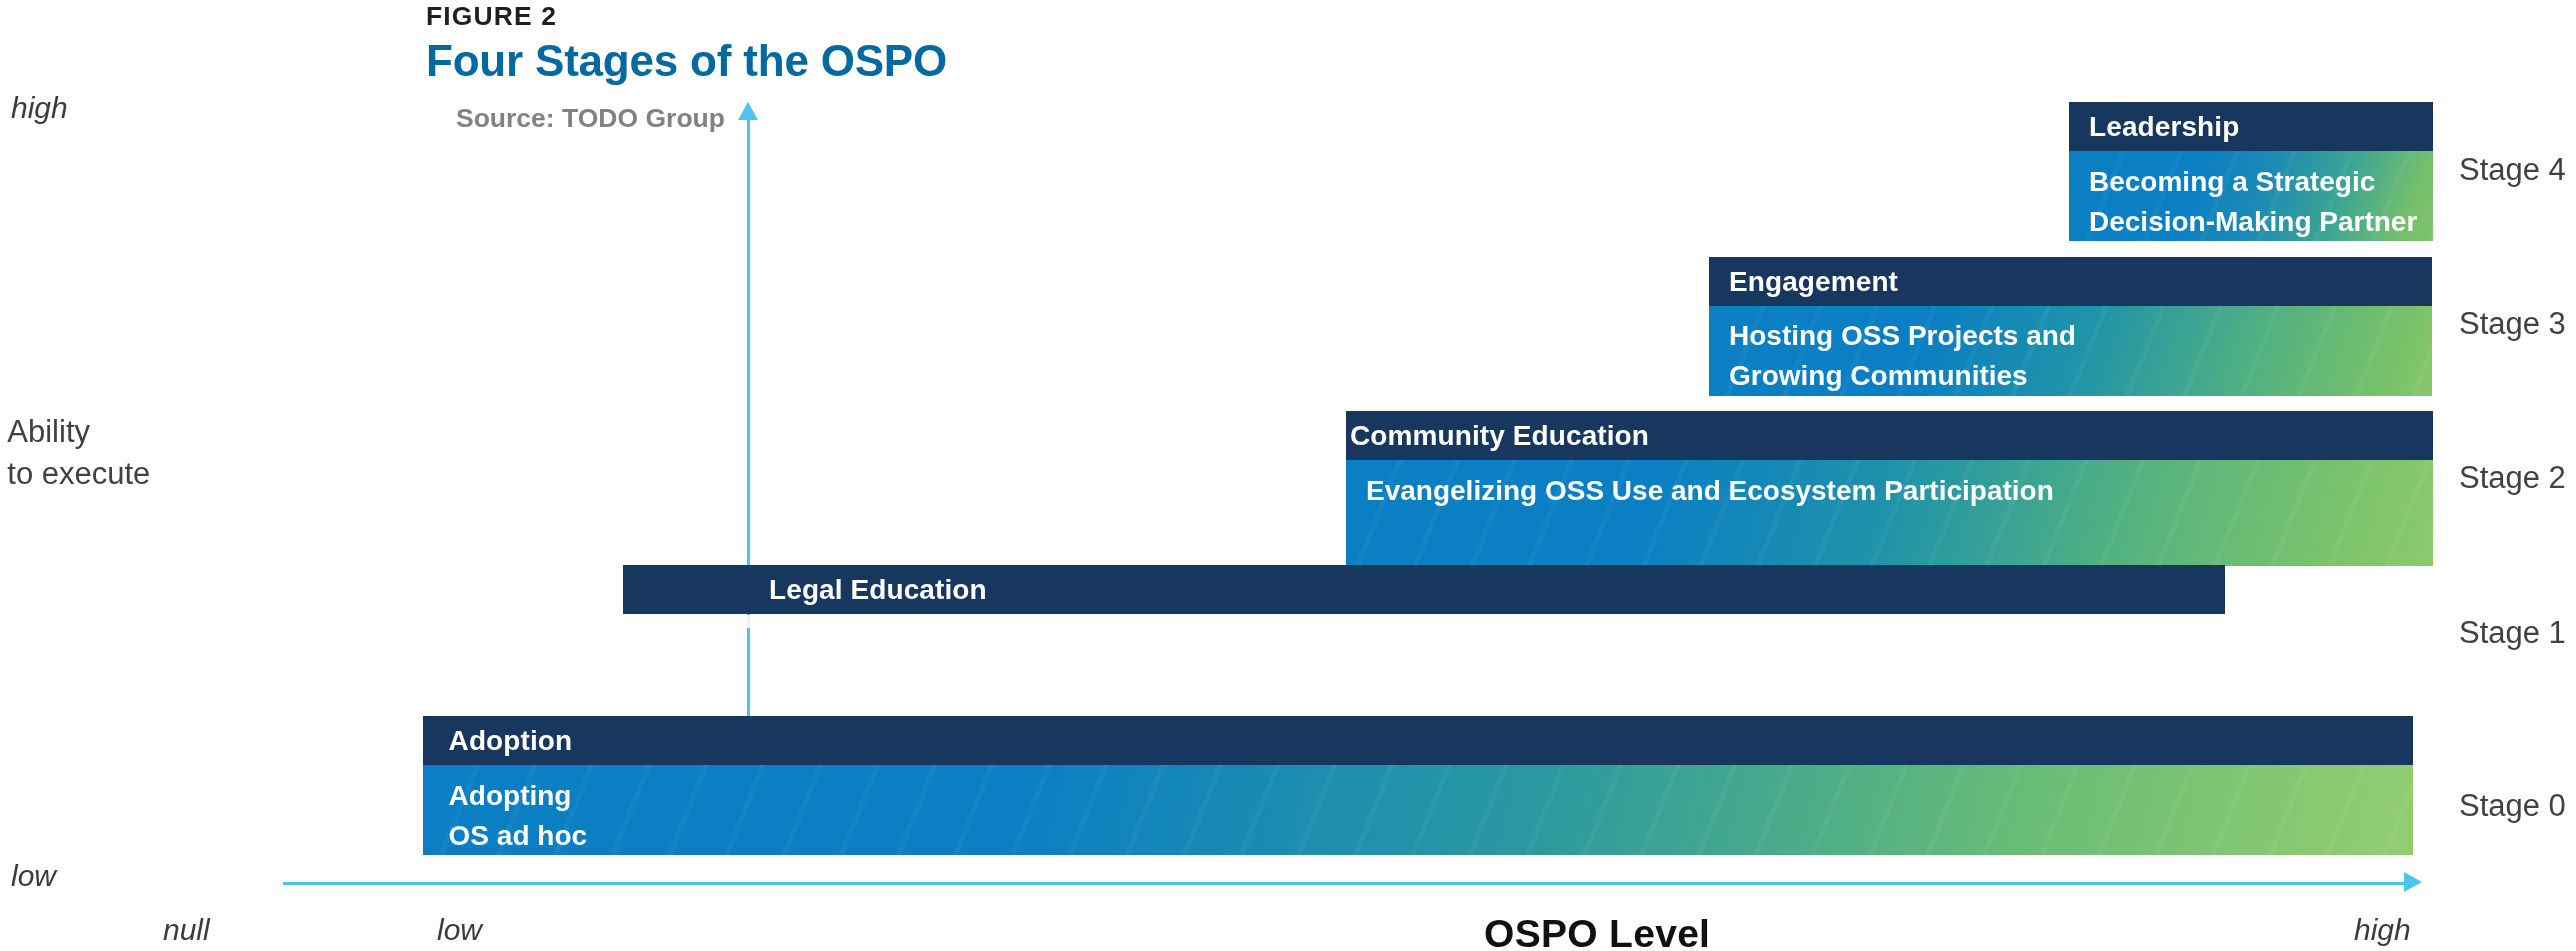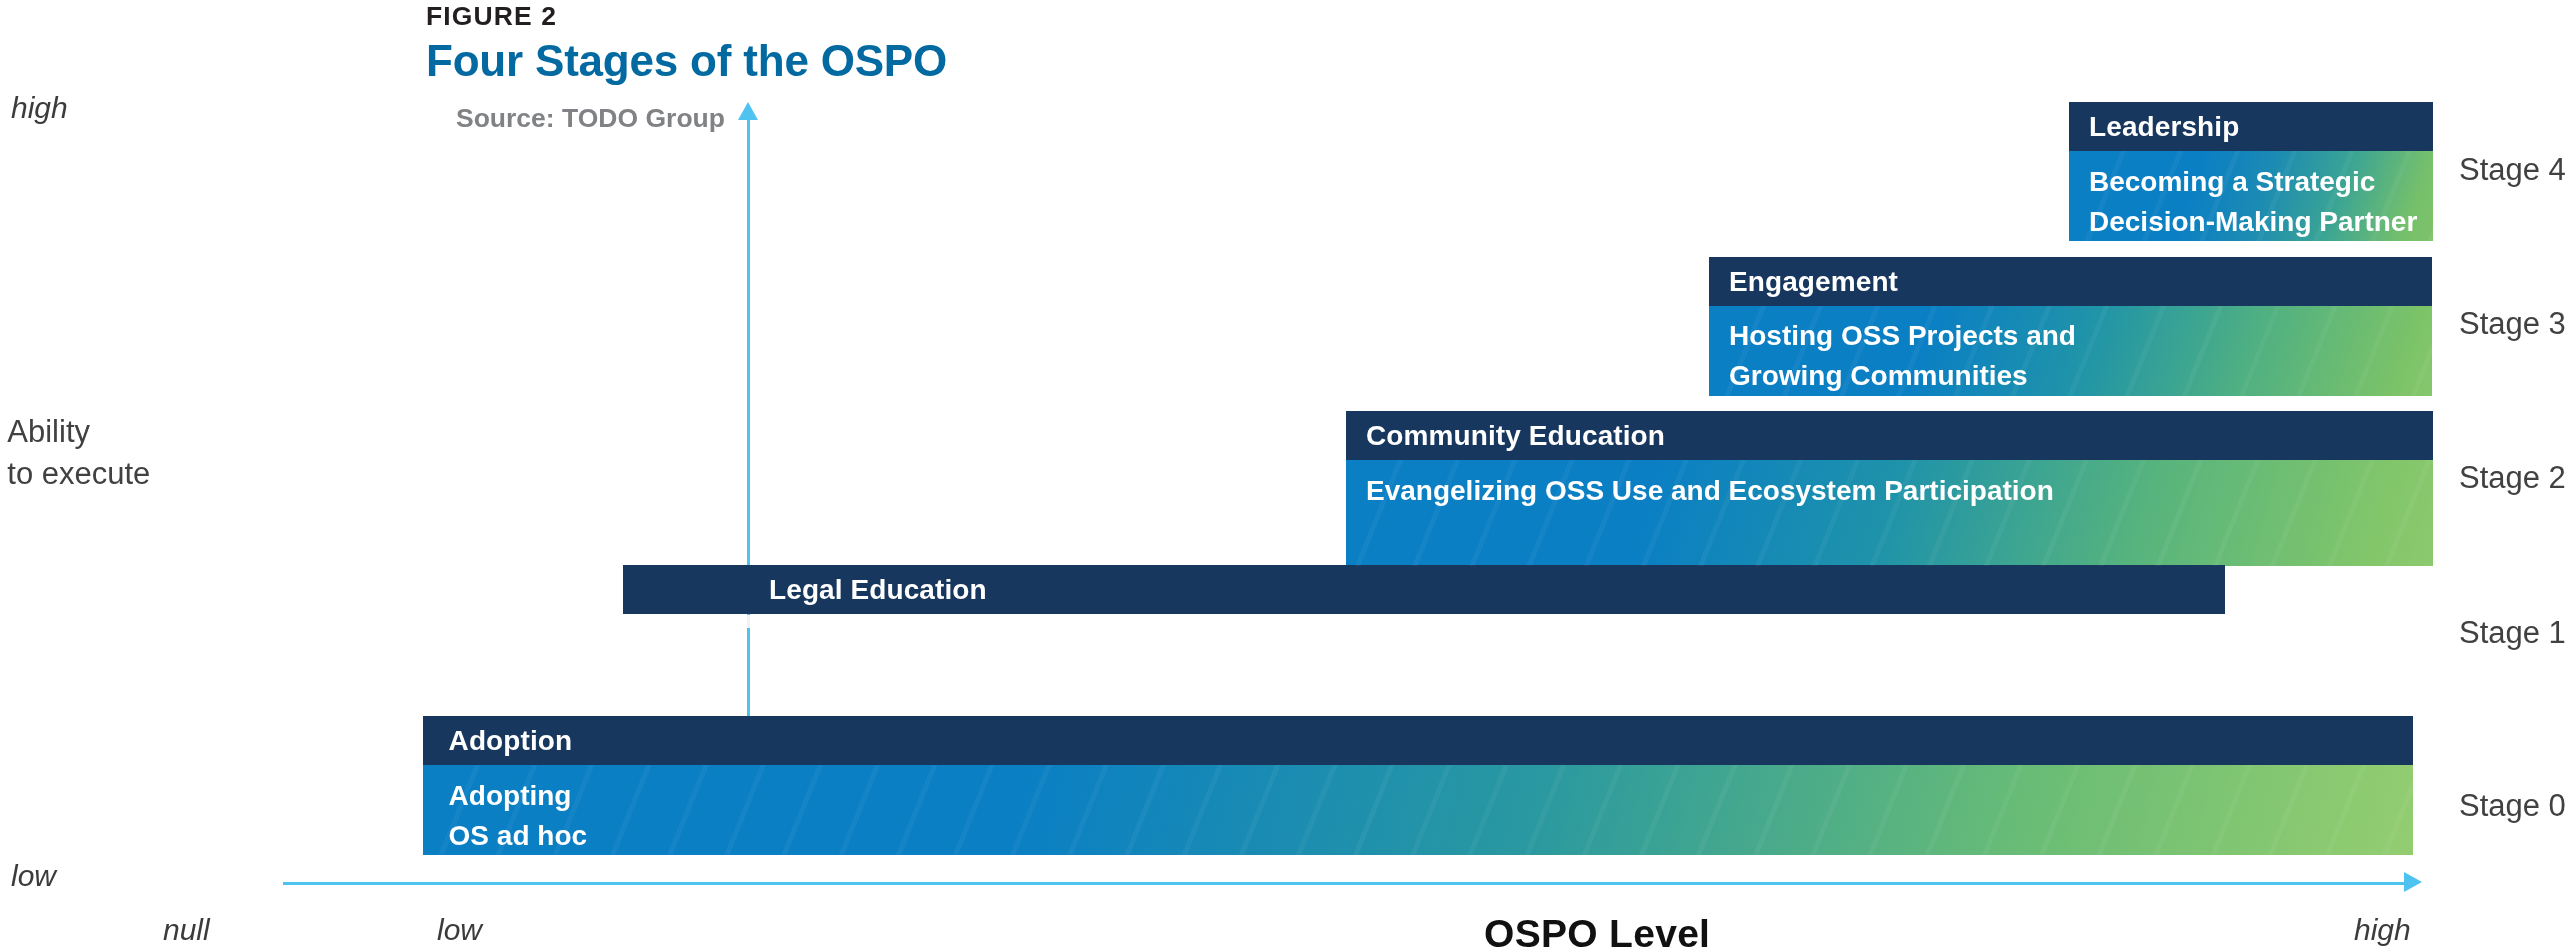--- a/index.html
+++ b/index.html
@@ -159,21 +159,21 @@
     </div>
     <div class="bar-body g3" style="height:90px;padding:10px 0 0 20px;">
       <div class="sheen"></div>
       <span class="body-text">Hosting OSS Projects and
 Growing Communities</span>
     </div>
   </div>
   <div class="stage-label" style="top:305px;">Stage 3</div>
 
   <div class="bar" style="left:1346px;top:411px;width:1087px;">
-    <div class="bar-header" style="height:49px;padding-left:20px;">
+    <div class="bar-header" style="height:49px;padding-left:4px;">
       <span class="hdr-text">Community Education</span>
     </div>
     <div class="bar-body g2" style="height:106px;padding:11px 0 0 20px;">
       <div class="sheen"></div>
       <span class="body-text">Evangelizing OSS Use and Ecosystem Participation</span>
     </div>
   </div>
   <div class="stage-label" style="top:459px;">Stage 2</div>
 
   <div class="bar" style="left:623px;top:565px;width:1602px;">

